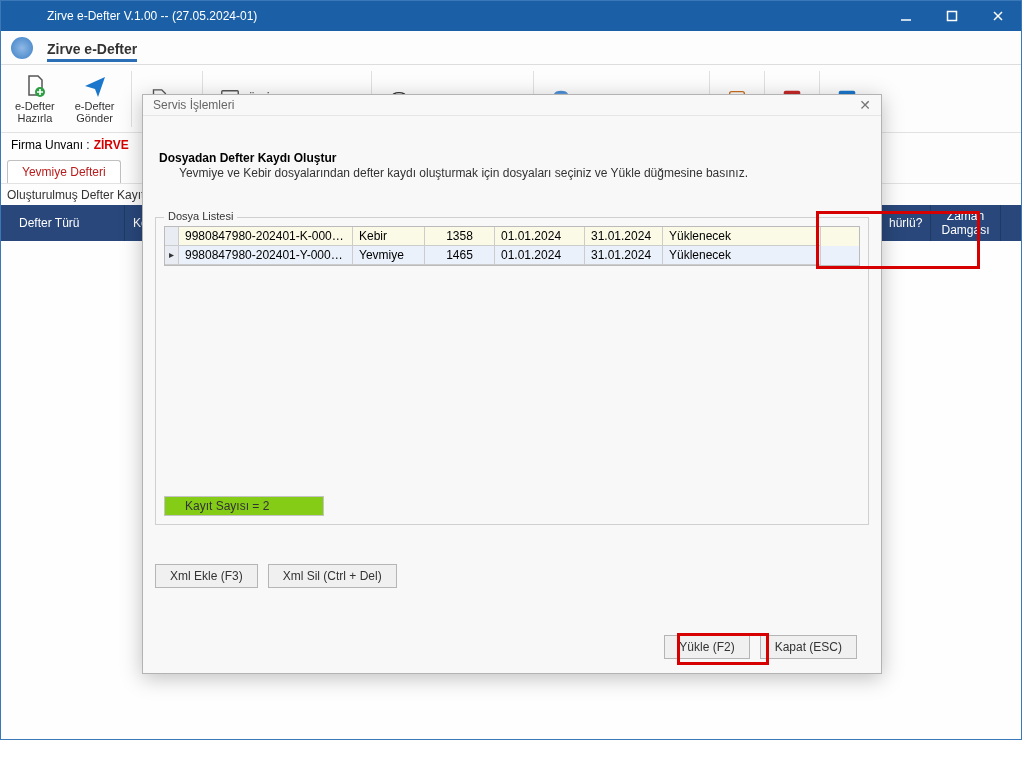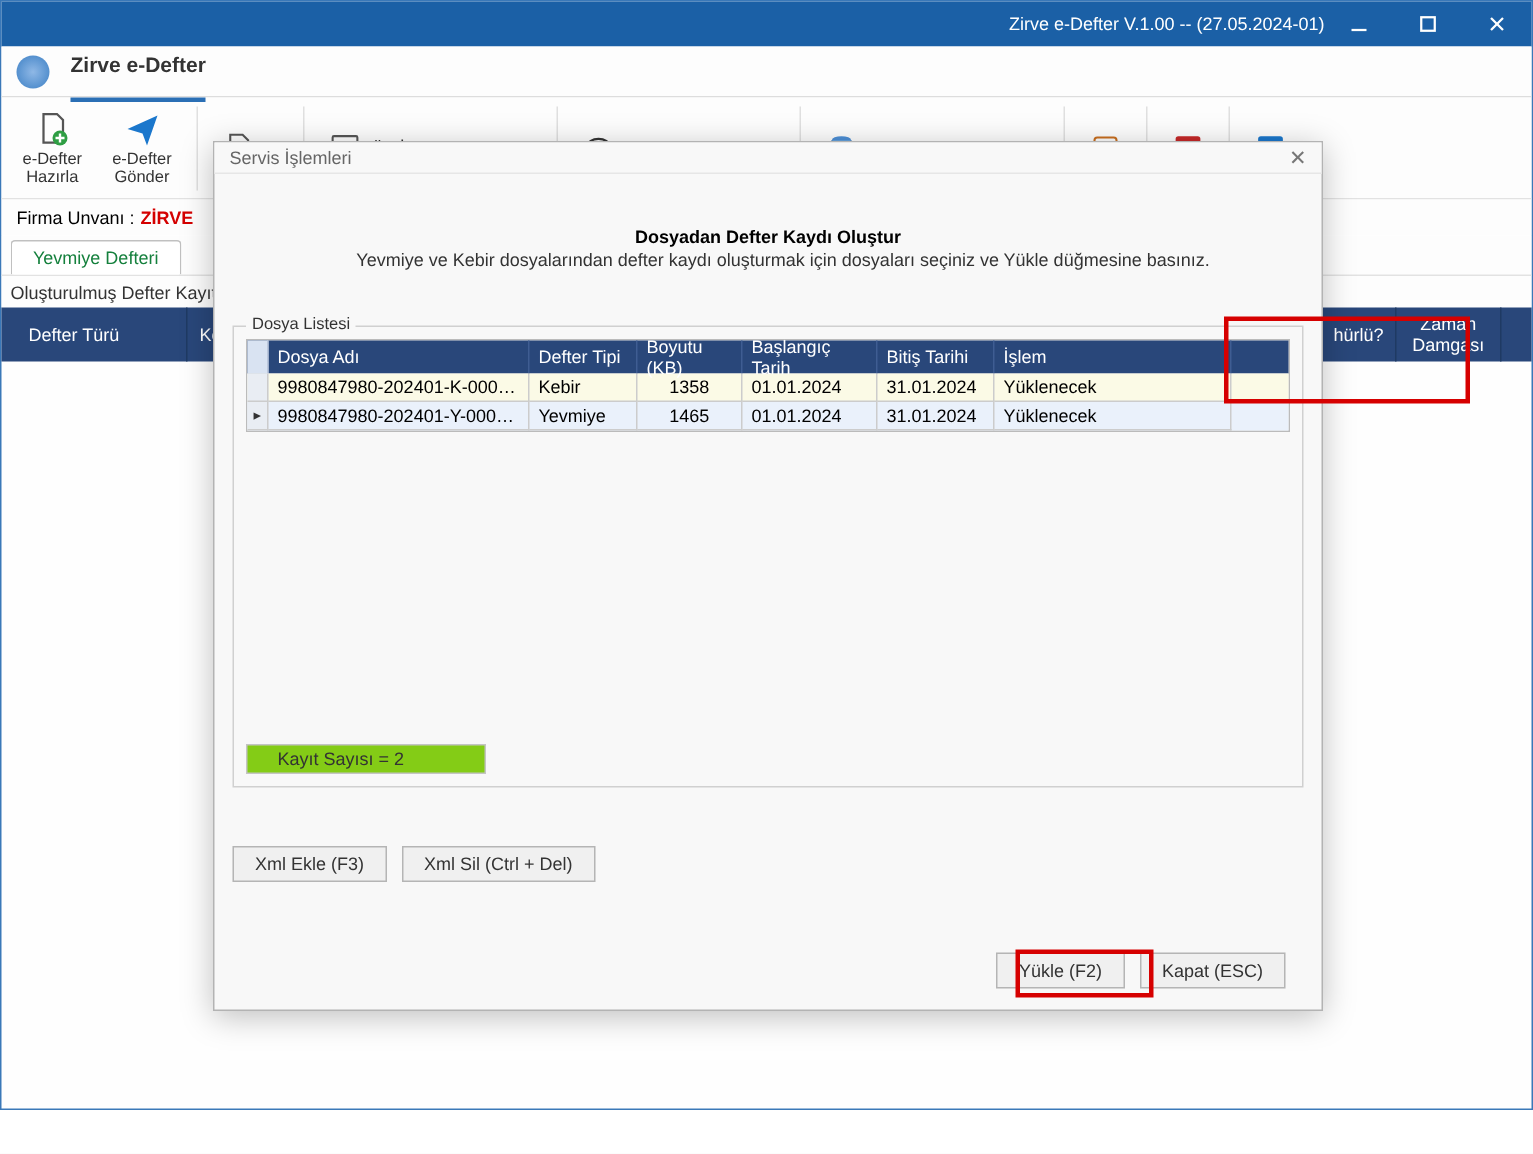--- a/index.html
+++ b/index.html
@@ -1,55 +1,55 @@
 <!DOCTYPE html>
 <html><head>
 <meta charset="utf-8">
 <style>
   * { box-sizing: border-box; margin: 0; padding: 0; font-family: "Segoe UI", Tahoma, sans-serif; }
   body { background: #ffffff; width: 1022px; height: 769px; overflow: hidden; position: relative; }
 
   
   .main-window { position: absolute; top: 0; left: 0; width: 1022px; height: 740px; border: 1px solid #3a78b8; background: #fefefe; }
   .main-titlebar { height: 30px; background: #1b60a6; color: #fff; display: flex; align-items: center; justify-content: space-between; font-size: 12px; }
-  .main-titlebar .title { flex: 1; text-align: right; }
+  .main-titlebar .title { flex: 1; text-align: left; }
   .main-titlebar .controls { display: flex; }
   .main-titlebar .controls .wbtn { width: 46px; height: 30px; display: flex; align-items: center; justify-content: center; color: #fff; font-size: 14px; }
 
   .app-header { height: 34px; display: flex; align-items: center; padding: 0 10px; background: #fdfdfd; border-bottom: 1px solid #ddd; }
   .app-header .logo { width: 22px; height: 22px; border-radius: 50%; background: radial-gradient(circle, #8fb8e6 0%, #3b7fc4 100%); margin-right: 14px; }
-  .app-header .name { font-weight: 600; font-size: 14px; color: #333; border-bottom: 3px solid #2a6fb5; padding-bottom: 14px; margin-top: 8px; }
+  .app-header .name { font-weight: 600; font-size: 14px; color: #333; border-bottom: 3px solid #2a6fb5; padding-bottom: 2px; margin-top: 8px; }
 
   .ribbon { height: 68px; display: flex; align-items: center; padding: 0 6px; background: #fdfdfd; border-bottom: 1px solid #e2e2e2; gap: 4px; }
   .ribbon .rgroup { display: flex; flex-direction: column; align-items: center; justify-content: center; padding: 2px 8px; font-size: 11px; color: #333; }
   .ribbon .rgroup .icon { width: 24px; height: 24px; margin-bottom: 2px; display:flex; align-items:center; justify-content:center; }
   .ribbon .sep { width: 1px; height: 56px; background: #e0e0e0; margin: 0 4px; }
   .ribbon .rflat { display: flex; align-items: center; gap: 6px; font-size: 12px; color: #333; padding: 4px 8px; }
   .ribbon .rflat .icon { width: 22px; height: 22px; display:flex; align-items:center; justify-content:center; }
   .ribbon .dropdown::after { content: "▾"; font-size: 9px; color: #666; margin-left: 3px; }
 
   .firm-row { height: 24px; display: flex; align-items: center; padding: 0 10px; font-size: 12px; background: #fdfdfd; }
   .firm-row .lbl { color: #000; }
   .firm-row .val { color: #d40000; font-weight: 600; margin-left: 4px; }
 
   .tabs { height: 26px; display: flex; align-items: flex-end; padding-left: 6px; background: #fdfdfd; }
-  .tabs .tab { padding: 4px 14px; font-size: 12px; color: #15803d; border: 1px solid #c0c0c0; border-bottom: none; background: #fff; margin-right: 2px; border-radius: 3px 3px 0 0; }
+  .tabs .tab { padding: 4px 14px; font-size: 12px; color: #b91c1c; border: 1px solid #c0c0c0; border-bottom: none; background: #fff; margin-right: 2px; border-radius: 3px 3px 0 0; }
 
   .subbar { height: 22px; background: #fdfdfd; font-size: 12px; color: #333; padding-left: 6px; display: flex; align-items: center; border-top: 1px solid #e2e2e2; }
 
   .grid-header { height: 36px; background: #29477a; display: flex; color: #fff; font-size: 12px; align-items: center; }
   .grid-header .gcell { padding: 4px 8px; border-right: 1px solid #1f3a63; height: 100%; display: flex; align-items: center; }
   .grid-header .indicator { width: 10px; background: #1f3a63; }
 
   
   .dialog { position: absolute; top: 94px; left: 142px; width: 740px; height: 580px; background: #f8f8f8; border: 1px solid #b3b3b3; box-shadow: 0 4px 20px rgba(0,0,0,0.25); display: flex; flex-direction: column; gap: 27px; }
   .dialog .dbar { height: 26px; display: flex; align-items: center; justify-content: space-between; padding: 0 10px; font-size: 12px; color: #666; background: #f8f8f8; border-bottom: 1px solid #e6e6e6; }
   .dialog .dbar .close { color: #777; font-size: 14px; }
 
-  .dialog .section-head { padding: 8px 16px 6px 16px; font-size: 12px; text-align: center; }
+  .dialog .section-head { padding: 8px 16px 6px 16px; font-size: 12px; }
   .dialog .section-head .h { font-weight: 600; color: #000; }
   .dialog .section-head .sub { color: #333; padding-left: 20px; line-height: 1.4; }
 
   .fieldset { margin: 2px 12px; border: 1px solid #d0d0d0; position: relative; padding: 8px; height: 380px; display: flex; flex-direction: column; }
   .fieldset .legend { position: absolute; top: -8px; left: 8px; background: #f8f8f8; padding: 0 4px; font-size: 11px; color: #333; }
 
   .file-table { border: 1px solid #bbb; }
   .file-table .thead { display: flex; background: #29477a; color: #fff; font-size: 12px; height: 22px; }
   .file-table .thead .th { padding: 3px 6px; border-right: 1px solid #3f5d92; display:flex; align-items:center; }
   .file-table .thead .th.indicator { width: 14px; background: #d9e3f2; border-right: 1px solid #bcc8dd; }
@@ -236,29 +236,20 @@
 
   <div class="section-head">
     <div class="h">Dosyadan Defter Kaydı Oluştur</div>
     <div class="sub">Yevmiye ve Kebir dosyalarından defter kaydı oluşturmak için dosyaları seçiniz ve Yükle düğmesine basınız.</div>
   </div>
 
   <div class="fieldset">
     <div class="legend">Dosya Listesi</div>
 
     <div class="file-table">
-      <div class="thead">
-        <div class="th indicator"></div>
-        <div class="th col-name">Dosya Adı</div>
-        <div class="th col-type">Defter Tipi</div>
-        <div class="th col-size">Boyutu (KB)</div>
-        <div class="th col-start">Başlangıç Tarih</div>
-        <div class="th col-end">Bitiş Tarihi</div>
-        <div class="th col-action">İşlem</div>
-      </div>
       <div class="tbody">
         <div class="tr">
           <div class="td indicator"></div>
           <div class="td col-name">9980847980-202401-K-000000.xml</div>
           <div class="td col-type">Kebir</div>
           <div class="td col-size num">1358</div>
           <div class="td col-start">01.01.2024</div>
           <div class="td col-end">31.01.2024</div>
           <div class="td col-action">Yüklenecek</div>
         </div>

